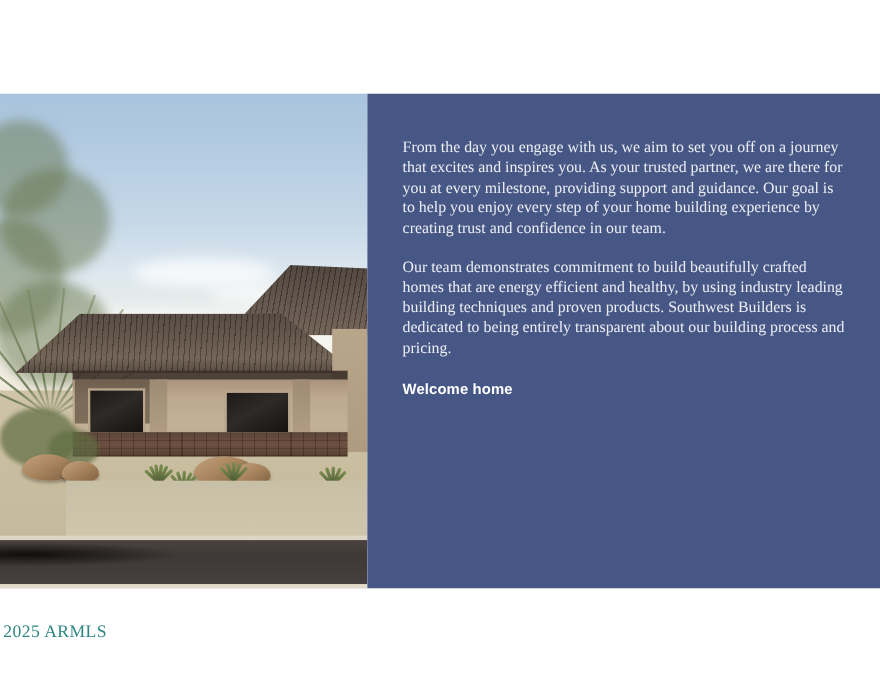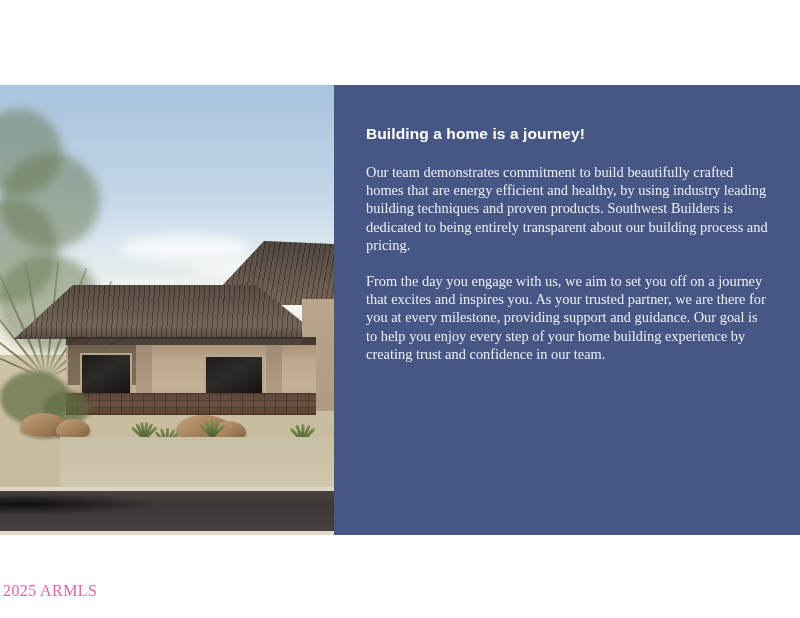--- a/index.html
+++ b/index.html
@@ -331,24 +331,24 @@
     font-size: 13.5px;
     font-weight: bold;
     letter-spacing: 0.1px;
     margin: 20px 0 0 0;
   }
 
   
   .watermark {
     position: absolute;
     left: 3px;
-    bottom: 18px;
+    bottom: 34px;
     font-family: "Liberation Serif", serif;
     font-size: 16px;
-    color: #ec4899;
+    color: #0f766e;
     letter-spacing: 0.4px;
     white-space: nowrap;
     opacity: 0.88;
   }
 </style>
 </head>
 <body>
 
 <div class="slide-canvas">
 
@@ -443,26 +443,26 @@
 
       <div class="driveway"></div>
       <div class="curb-top"></div>
       <div class="road"></div>
       <div class="curb-bottom"></div>
 
     </div>
 
     <div class="copy-pane">
 
-      <h1 class="headline">Building a home is a journey!</h1>
-
+
+
+      <p class="para">From the day you engage with us, we aim to set you off on a journey that excites and inspires you. As your trusted partner, we are there for you at every milestone, providing support and guidance. Our goal is to help you enjoy every step of your home building experience by creating trust and confidence in our team.</p>
 
       <p class="para">Our team demonstrates commitment to build beautifully crafted homes that are energy efficient and healthy, by using industry leading building techniques and proven products. Southwest Builders is dedicated to being entirely transparent about our building process and pricing.</p>
 
-      <p class="para">From the day you engage with us, we aim to set you off on a journey that excites and inspires you. As your trusted partner, we are there for you at every milestone, providing support and guidance. Our goal is to help you enjoy every step of your home building experience by creating trust and confidence in our team.</p>
-
+      <p class="closing">Welcome home</p>
     </div>
 
   </div>
 
   <div class="watermark">2025 ARMLS</div>
 
 </div>
 
 </body></html>

